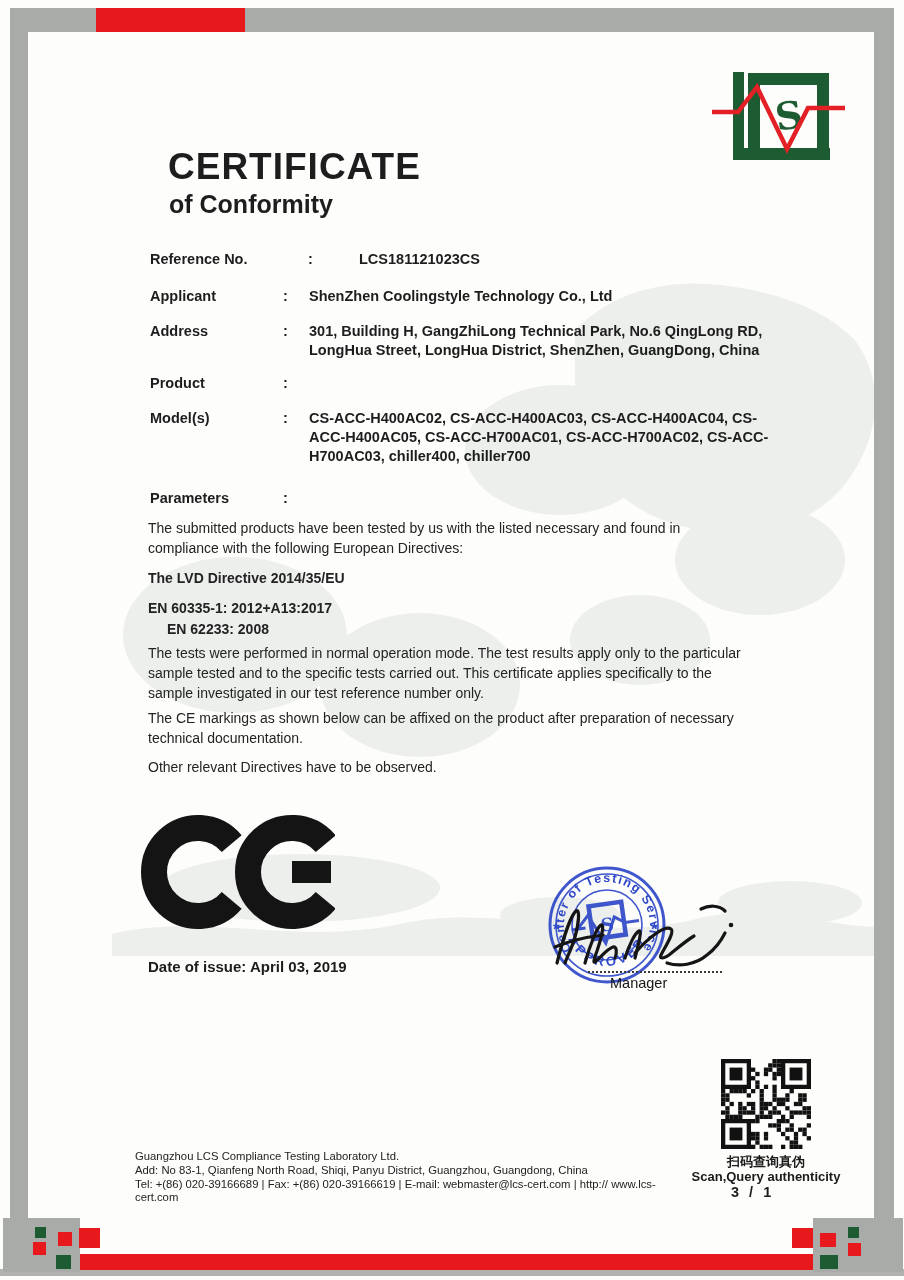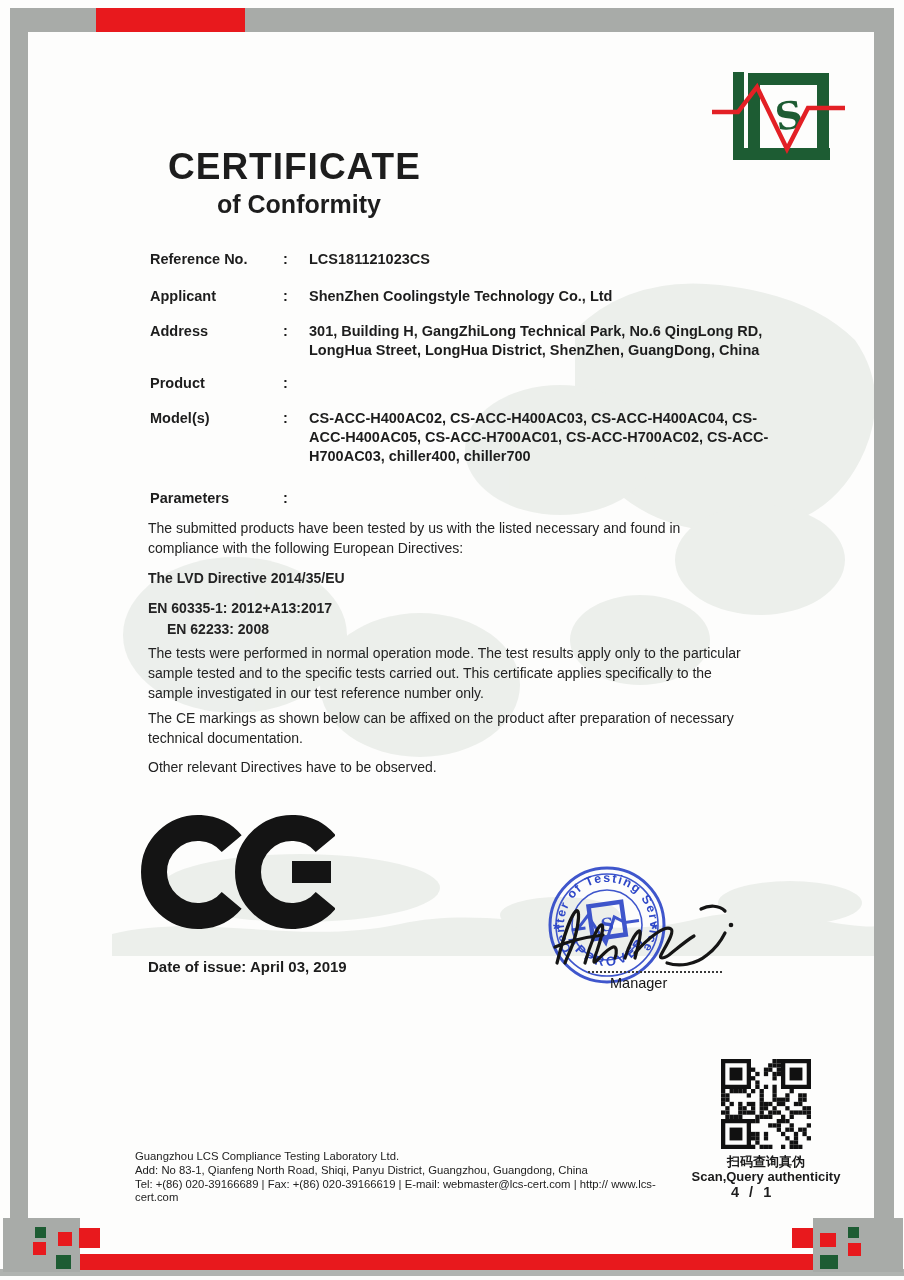--- a/index.html
+++ b/index.html
@@ -5,21 +5,21 @@
   html,body{margin:0;padding:0;background:#ffffff;}
   .page{position:relative;width:904px;height:1280px;background:#fdfdfc;overflow:hidden;
         font-family:"Liberation Sans","DejaVu Sans",sans-serif;color:#1d1d1d;}
   .abs{position:absolute;}
   
   .band{position:absolute;background:#a8aba8;}
   .red{background:#e8191d;}
   .green{background:#1d5c33;}
   
   .title-main{font-size:37px;font-weight:bold;letter-spacing:1px;}
-  .title-sub{font-size:25px;font-weight:bold;margin-left:48px;}
+  .title-sub{font-size:25px;font-weight:bold;}
   
   .field-row{position:absolute;left:150px;width:640px;display:flex;font-size:14.5px;font-weight:bold;line-height:19px;}
   .field-label{width:133px;flex:none;}
   .field-colon{width:26px;flex:none;}
   .field-value{width:470px;}
   
   .para{position:absolute;left:148px;width:594px;font-size:14px;line-height:20px;color:#232323;}
   .bold{font-weight:bold;}
   .sig-dots{position:absolute;left:588px;top:971px;width:134px;border-bottom:2px dotted #3a3a3a;height:0;}
   .manager{position:absolute;left:610px;top:975px;font-size:14.5px;color:#161616;}
@@ -78,21 +78,21 @@
       <rect x="38" y="9" width="81" height="12"></rect>
       <rect x="107" y="9" width="12" height="80"></rect>
     </g>
     <text x="79" y="65" font-size="38" font-weight="bold" fill="#1d5c33" text-anchor="middle" transform="rotate(-8 79 52)" style="font-family:'DejaVu Serif','Liberation Serif',serif;">S</text>
     <polyline points="2,48 28,48 47,23 77,85 98,44 135,44" fill="none" stroke="#e32025" stroke-width="4.5" stroke-linejoin="miter"></polyline>
   </svg>
 
   <div class="abs title-main" style="left:168px;top:146px;">CERTIFICATE</div>
   <div class="abs title-sub" style="left:169px;top:190px;">of Conformity</div>
 
-  <div class="field-row" style="top:250px;">
+  <div class="field-row" style="top:250px;gap:25px;">
     <span class="field-label">Reference No.</span>
     <span class="field-colon">:</span>
     <span class="field-value">LCS181121023CS</span>
   </div>
   <div class="field-row" style="top:287px;">
     <span class="field-label">Applicant</span>
     <span class="field-colon">:</span>
     <span class="field-value">ShenZhen Coolingstyle Technology Co., Ltd</span>
   </div>
   <div class="field-row" style="top:322px;">
@@ -303,21 +303,21 @@
       <rect x="37.714285714285715" y="83.80952380952381" width="4.190476190476191" height="4.190476190476191" fill="#111"></rect>
       <rect x="41.904761904761905" y="83.80952380952381" width="4.190476190476191" height="4.190476190476191" fill="#111"></rect>
       <rect x="46.095238095238095" y="83.80952380952381" width="4.190476190476191" height="4.190476190476191" fill="#111"></rect>
       <rect x="58.66666666666667" y="83.80952380952381" width="4.190476190476191" height="4.190476190476191" fill="#111"></rect>
       <rect x="67.04761904761905" y="83.80952380952381" width="4.190476190476191" height="4.190476190476191" fill="#111"></rect>
       <rect x="71.23809523809524" y="83.80952380952381" width="4.190476190476191" height="4.190476190476191" fill="#111"></rect>
       <rect x="75.42857142857143" y="83.80952380952381" width="4.190476190476191" height="4.190476190476191" fill="#111"></rect>
     </svg>
   <div class="qr-cap" style="left:671px;top:1153px;">扫码查询真伪</div>
   <div class="qr-cap" style="left:671px;top:1169px;">Scan,Query authenticity</div>
-  <div class="pagenum">4 / 1</div>
+  <div class="pagenum">3 / 1</div>
 
   <div class="abs" style="left:135px;top:1150px;width:560px;">
     <div class="footer-line">Guangzhou LCS Compliance Testing Laboratory Ltd.</div>
     <div class="footer-line">Add: No 83-1, Qianfeng North Road, Shiqi, Panyu District, Guangzhou, Guangdong, China</div>
     <div class="footer-line">Tel: +(86) 020-39166689   |   Fax: +(86) 020-39166619   |   E-mail: webmaster@lcs-cert.com   |   http:// www.lcs-cert.com</div>
   </div>
 
 </div>
 
 </body></html>

